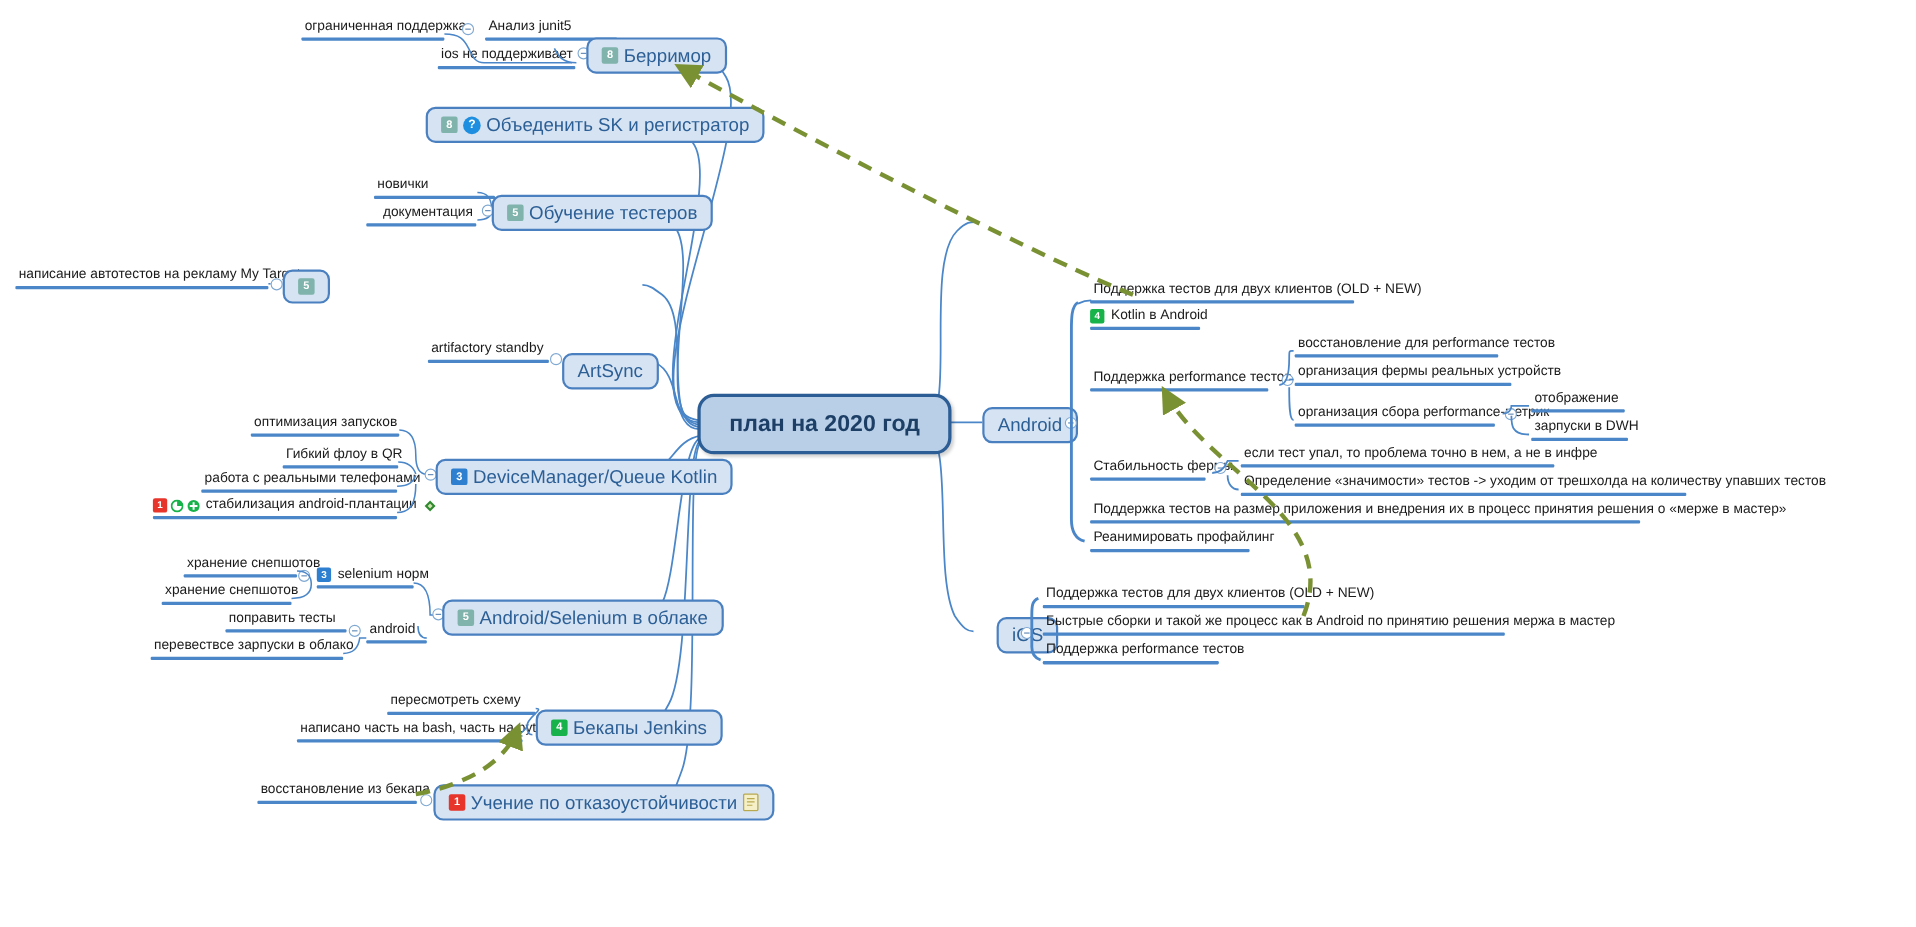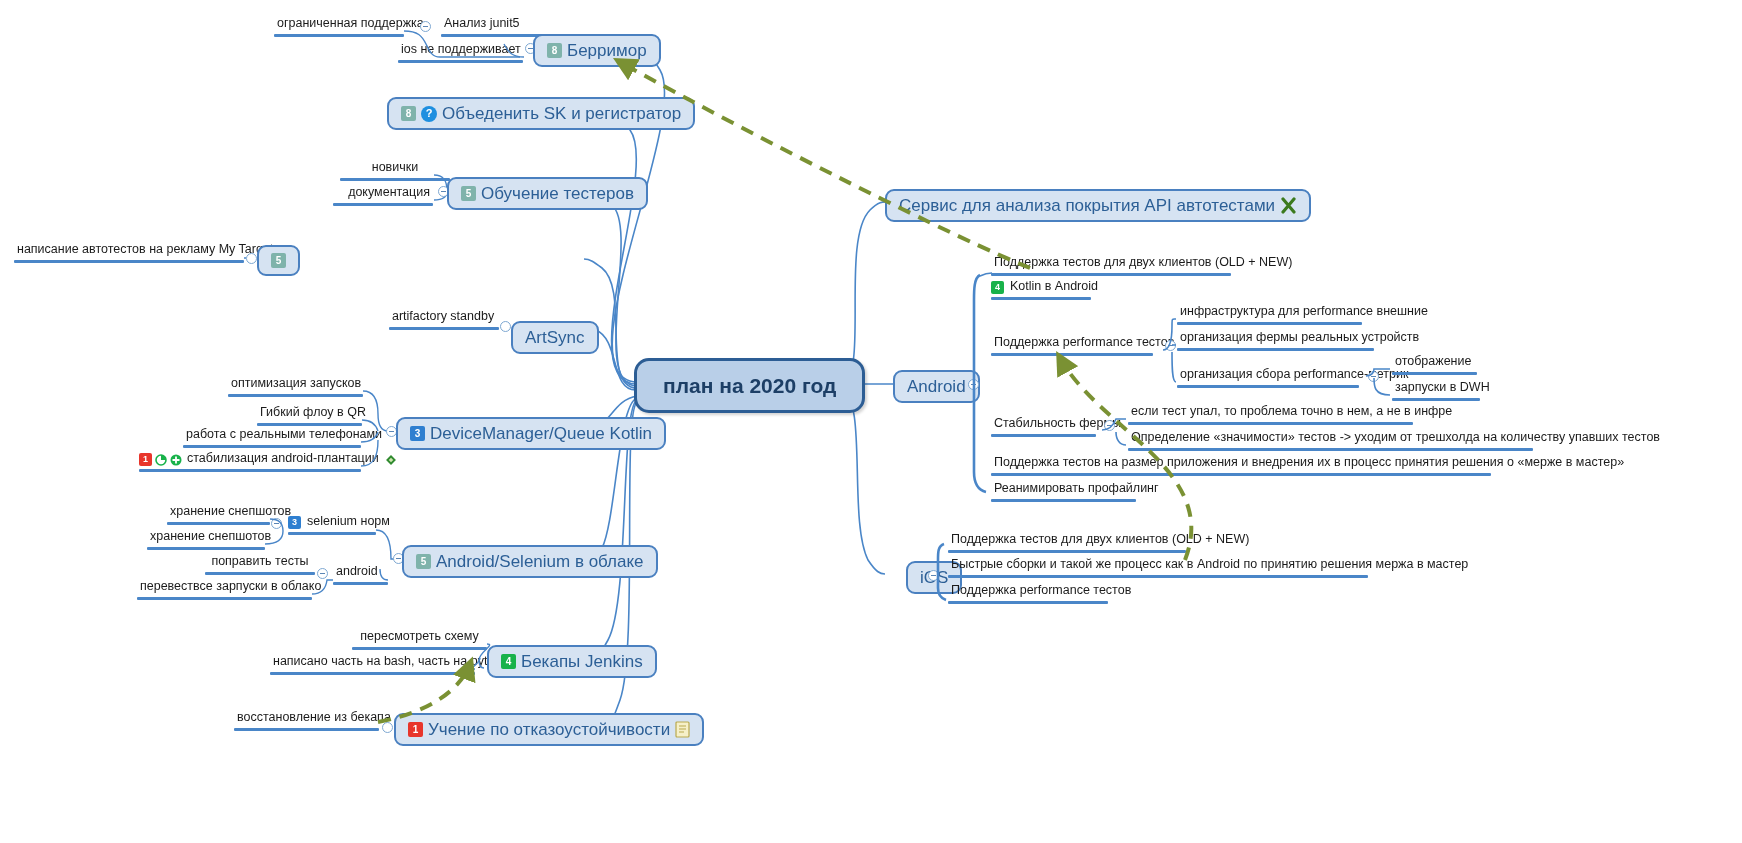--- a/index.html
+++ b/index.html
@@ -24,21 +24,21 @@
   
   .leaf{
     position:absolute;white-space:nowrap;color:#1b1b1b;
     font-size:12.5px;line-height:1;padding-bottom:4px;
   }
   .leaf .txt{display:inline-block;padding:0 3px 3px 3px;}
   .leaf.ul::after{
     content:"";position:absolute;left:0;right:0;bottom:0;height:3px;
     background:#4a86c8;border-radius:1px;
   }
-  .leaf.ctr{text-align:center;}
+  .leaf.ctr{}
   .leaf.rgt{text-align:right;}
 
   
   .badge{
     display:inline-flex;align-items:center;justify-content:center;
     width:15px;height:15px;border-radius:2px;color:#fff;
     font-size:10px;font-weight:bold;font-family:"Liberation Sans",sans-serif;
     flex:0 0 auto;
   }
   .badge.teal{background:#7fb3ab;}
@@ -266,28 +266,20 @@
           <rect x="1" y="1" width="13" height="15" rx="1" fill="#f6f0c8" stroke="#b9a94e" stroke-width="1.2"></rect>
           <path d="M4,5 H11 M4,8 H11 M4,11 H9" stroke="#b9a94e" stroke-width="1"></path>
         </svg>
     </span>
   </div>
 
   <div class="box root" style="left:634px;top:358px;border-radius:15px;">
     <span>план на 2020 год</span>
   </div>
 
-  <div class="box l1" style="left:885px;top:189px;">
-    <span>Сервис для анализа покрытия API автотестами</span>
-    <span class="ico">
-      <svg width="17" height="17" viewBox="0 0 17 17">
-          <path d="M3,2 L14,15 M14,2 L3,15" stroke="#3c7a1e" stroke-width="3.2" stroke-linecap="round"></path>
-        </svg>
-    </span>
-  </div>
 
   <div class="box l1" style="left:893px;top:370px;">
     <span>Android</span>
   </div>
   <div class="knob minus" style="left:968px;top:379px;"></div>
 
   <svg class="links">
     <g fill="none" stroke="#4a86c8" stroke-width="2.6">
 
       <path d="M980,275 C974,278 974,290 974,300 L974,472 C974,484 978,490 986,492"></path>
@@ -303,21 +295,21 @@
   <div class="leaf ul" style="left:991px;top:280px;width:100px;display:flex;align-items:center;gap:4px;">
     <span class="badge green sm">4</span>
     <span class="txt" style="padding:0 2px 3px 2px;">Kotlin в Android</span>
   </div>
   <div class="leaf ul" style="left:991px;top:336px;width:162px;">
     <span class="txt">Поддержка performance тестов</span>
   </div>
   <div class="knob minus" style="left:1165px;top:340px;"></div>
 
   <div class="leaf ul" style="left:1177px;top:305px;width:185px;">
-    <span class="txt">инфраструктура для performance внешние</span>
+    <span class="txt">восстановление для performance тестов</span>
   </div>
   <div class="leaf ul" style="left:1177px;top:331px;width:197px;">
     <span class="txt">организация фермы реальных устройств</span>
   </div>
   <div class="leaf ul" style="left:1177px;top:368px;width:182px;">
     <span class="txt">организация сбора performance-метрик</span>
   </div>
   <div class="knob minus" style="left:1368px;top:371px;"></div>
   <div class="leaf ul" style="left:1392px;top:355px;width:85px;">
     <span class="txt">отображение</span>

